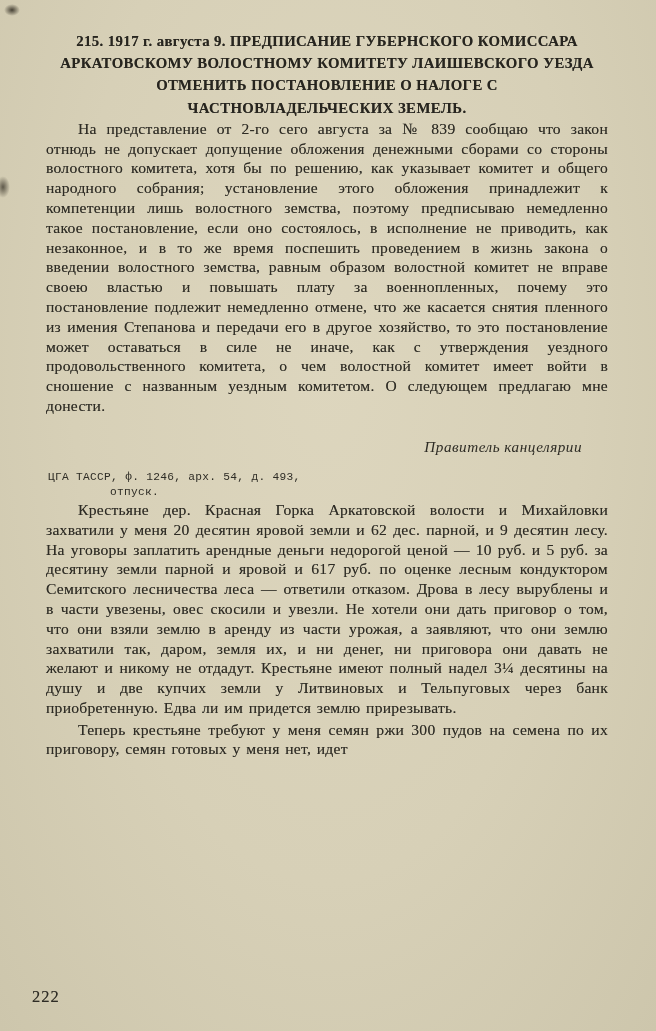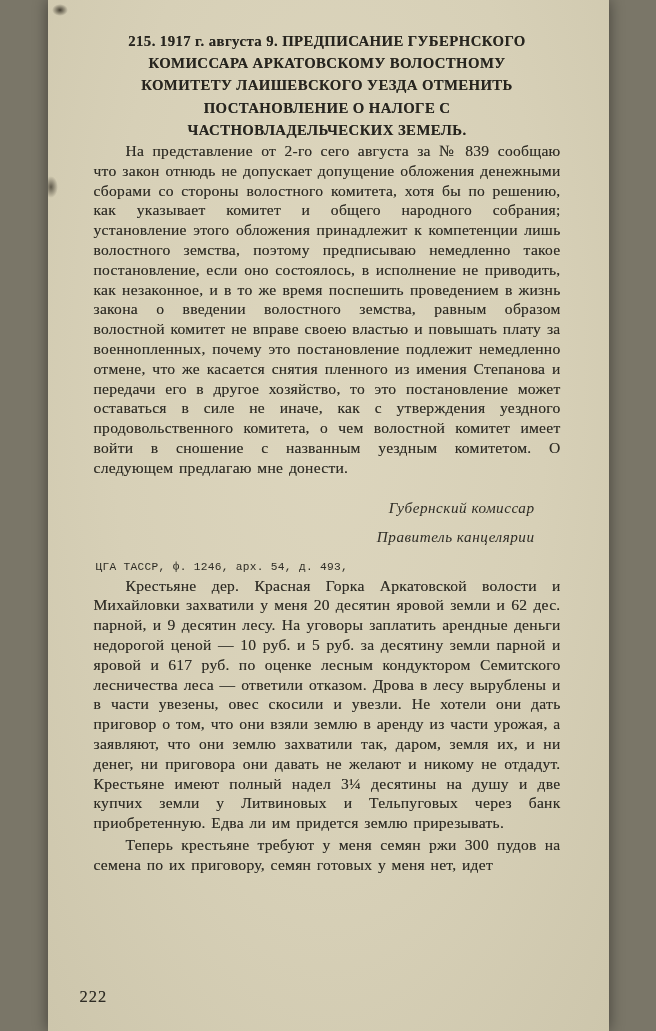--- a/index.html
+++ b/index.html
@@ -2,21 +2,21 @@
 <html><head>
 <meta charset="utf-8">
 <style>
   html, body {
     margin: 0;
     padding: 0;
     background: #7a7668;
   }
   .page {
     position: relative;
-    width: 561px;
+    width: 656px;
     height: 1031px;
     margin: 0 auto;
     background:
       radial-gradient(ellipse at 50% 35%, #ddd6be 0%, #d7d0b7 55%, #cdc6ac 100%);
     color: #2e2c25;
     font-family: "Liberation Serif", "DejaVu Serif", serif;
     overflow: hidden;
     box-shadow: 0 0 14px rgba(0,0,0,0.45);
   }
   .content {
@@ -103,26 +103,26 @@
   <div class="smudge smudge-edge"></div>
 
   <div class="content">
 
     <section>
       <h2 class="doc-heading doc-215-heading">215. 1917 г. августа 9. ПРЕДПИСАНИЕ ГУБЕРНСКОГО КОМИССАРА АРКАТОВСКОМУ ВОЛОСТНОМУ КОМИТЕТУ ЛАИШЕВСКОГО УЕЗДА ОТМЕНИТЬ ПОСТАНОВЛЕНИЕ О НАЛОГЕ С ЧАСТНОВЛАДЕЛЬЧЕСКИХ ЗЕМЕЛЬ.</h2>
 
       <p class="body-para first-body">На представление от 2-го сего августа за № 839 сообщаю что закон отнюдь не допускает допущение обложения денежными сборами со стороны волостного комитета, хотя бы по решению, как указывает комитет и общего народного собрания; установление этого обложения принадлежит к компетенции лишь волостного земства, поэтому предписываю немедленно такое постановление, если оно состоялось, в исполнение не приводить, как незаконное, и в то же время поспешить проведением в жизнь закона о введении волостного земства, равным образом волостной комитет не вправе своею властью и повышать плату за военнопленных, почему это постановление подлежит немедленно отмене, что же касается снятия пленного из имения Степанова и передачи его в другое хозяйство, то это постановление может оставаться в силе не иначе, как с утверждения уездного продовольственного комитета, о чем волостной комитет имеет войти в сношение с названным уездным комитетом. О следующем предлагаю мне донести.</p>
 
       <div class="signatures">
-        <p class="signature">Губернский комиссар</p>
         <p class="signature">Правитель канцелярии</p>
       </div>
 
       <p class="archive-note">
         <span class="archive-line-1">ЦГА ТАССР, ф. 1246, арх. 54, д. 493,</span>
+        <span class="archive-line-2">отпуск.</span>
       </p>
     </section>
 
     <section>
 
       <div class="doc-216-body">
         <p class="body-para">Крестьяне дер. Красная Горка Аркатовской волости и Михайловки захватили у меня 20 десятин яровой земли и 62 дес. парной, и 9 десятин лесу. На уговоры заплатить арендные деньги недорогой ценой — 10 руб. и 5 руб. за десятину земли парной и яровой и 617 руб. по оценке лесным кондуктором Семитского лесничества леса — ответили отказом. Дрова в лесу вырублены и в части увезены, овес скосили и увезли. Не хотели они дать приговор о том, что они взяли землю в аренду из части урожая, а заявляют, что они землю захватили так, даром, земля их, и ни денег, ни приговора они давать не желают и никому не отдадут. Крестьяне имеют полный надел 3¼ десятины на душу и две купчих земли у Литвиновых и Тельпуговых через банк приобретенную. Едва ли им придется землю прирезывать.</p>
         <p class="body-para doc-216-para-2">Теперь крестьяне требуют у меня семян ржи 300 пудов на семена по их приговору, семян готовых у меня нет, идет</p>
       </div>
     </section>

